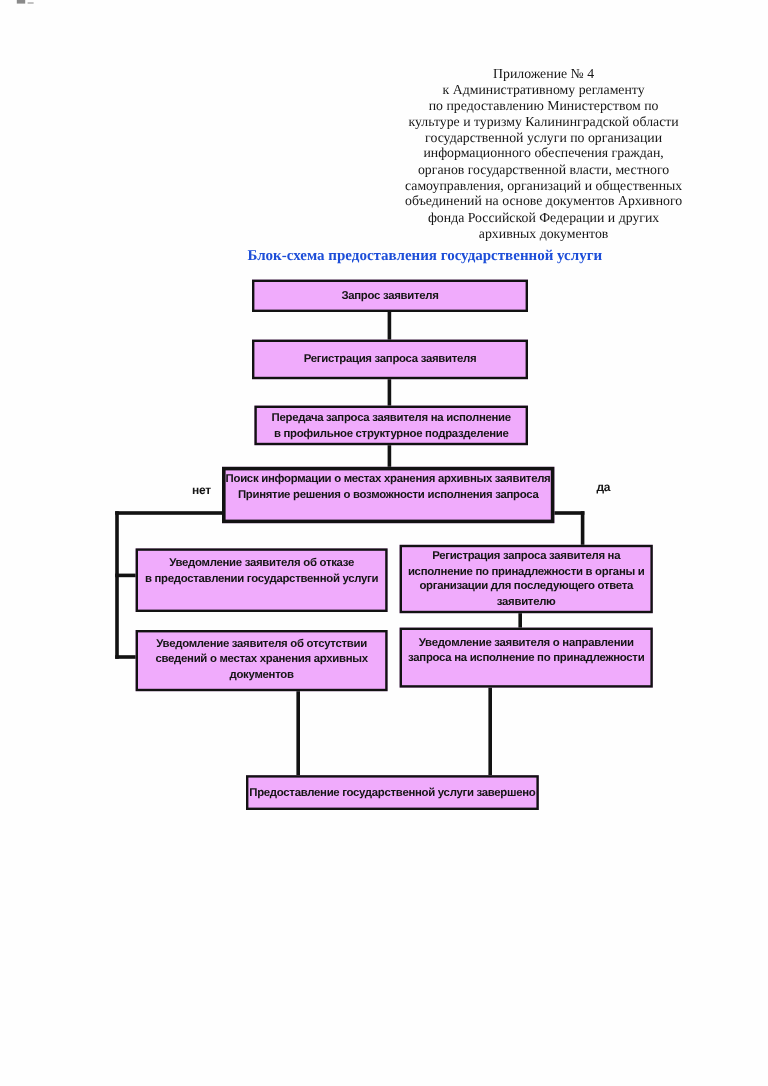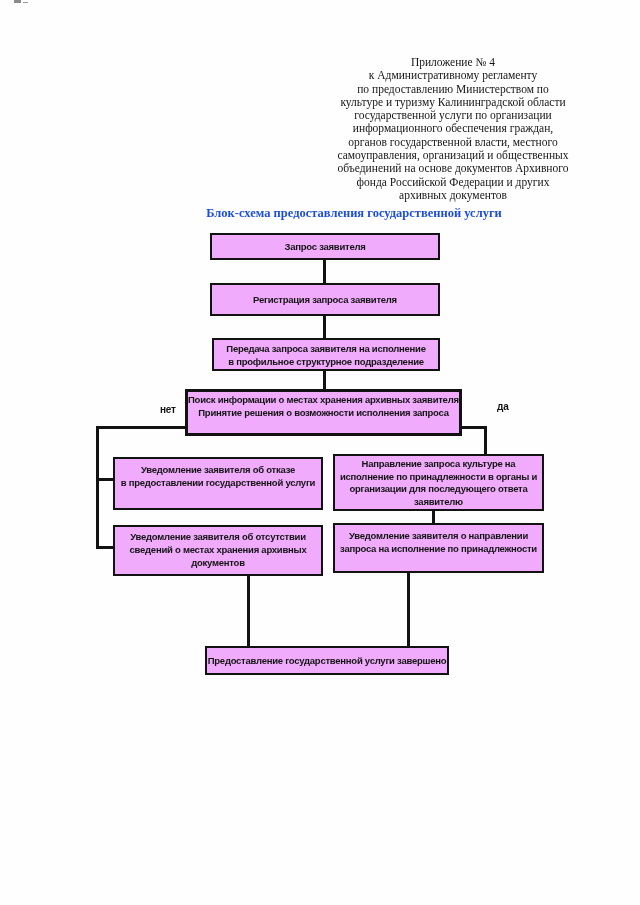--- a/index.html
+++ b/index.html
@@ -104,21 +104,21 @@
     <span class="ln">Поиск информации о местах хранения архивных заявителя.</span>
     <span class="ln">Принятие решения о возможности исполнения запроса</span>
   </div>
 
   <div class="node b5">
     <span class="ln">Уведомление заявителя об отказе</span>
     <span class="ln">в предоставлении государственной услуги</span>
   </div>
 
   <div class="node b6">
-    <span class="ln">Направление запроса культуре на</span>
+    <span class="ln">Регистрация запроса заявителя на</span>
     <span class="ln">исполнение по принадлежности в органы и</span>
     <span class="ln">организации для последующего ответа</span>
     <span class="ln">заявителю</span>
   </div>
 
   <div class="node b7">
     <span class="ln">Уведомление заявителя об отсутствии</span>
     <span class="ln">сведений о местах хранения архивных</span>
     <span class="ln">документов</span>
   </div>

